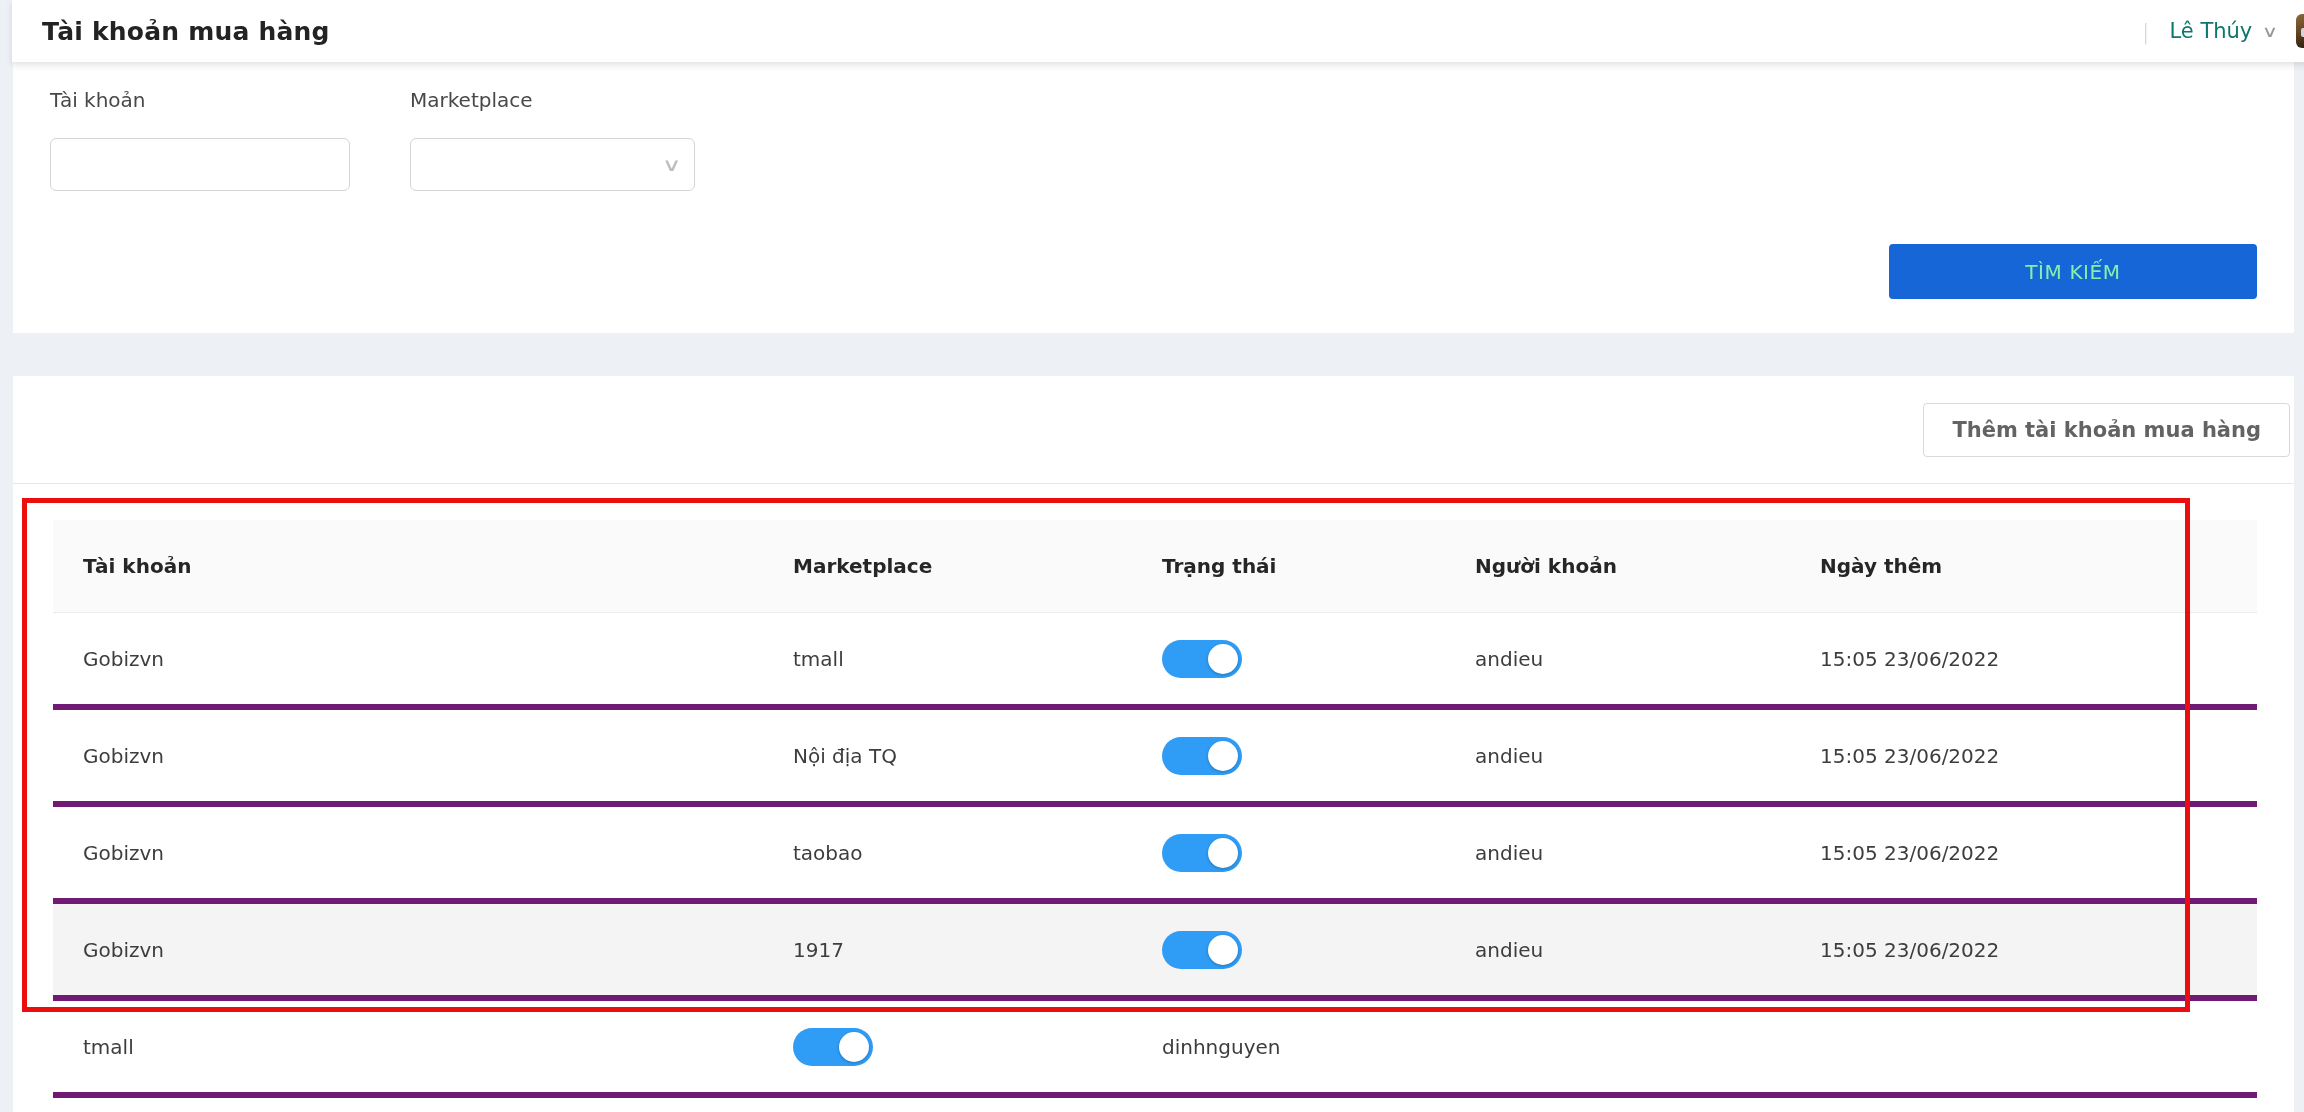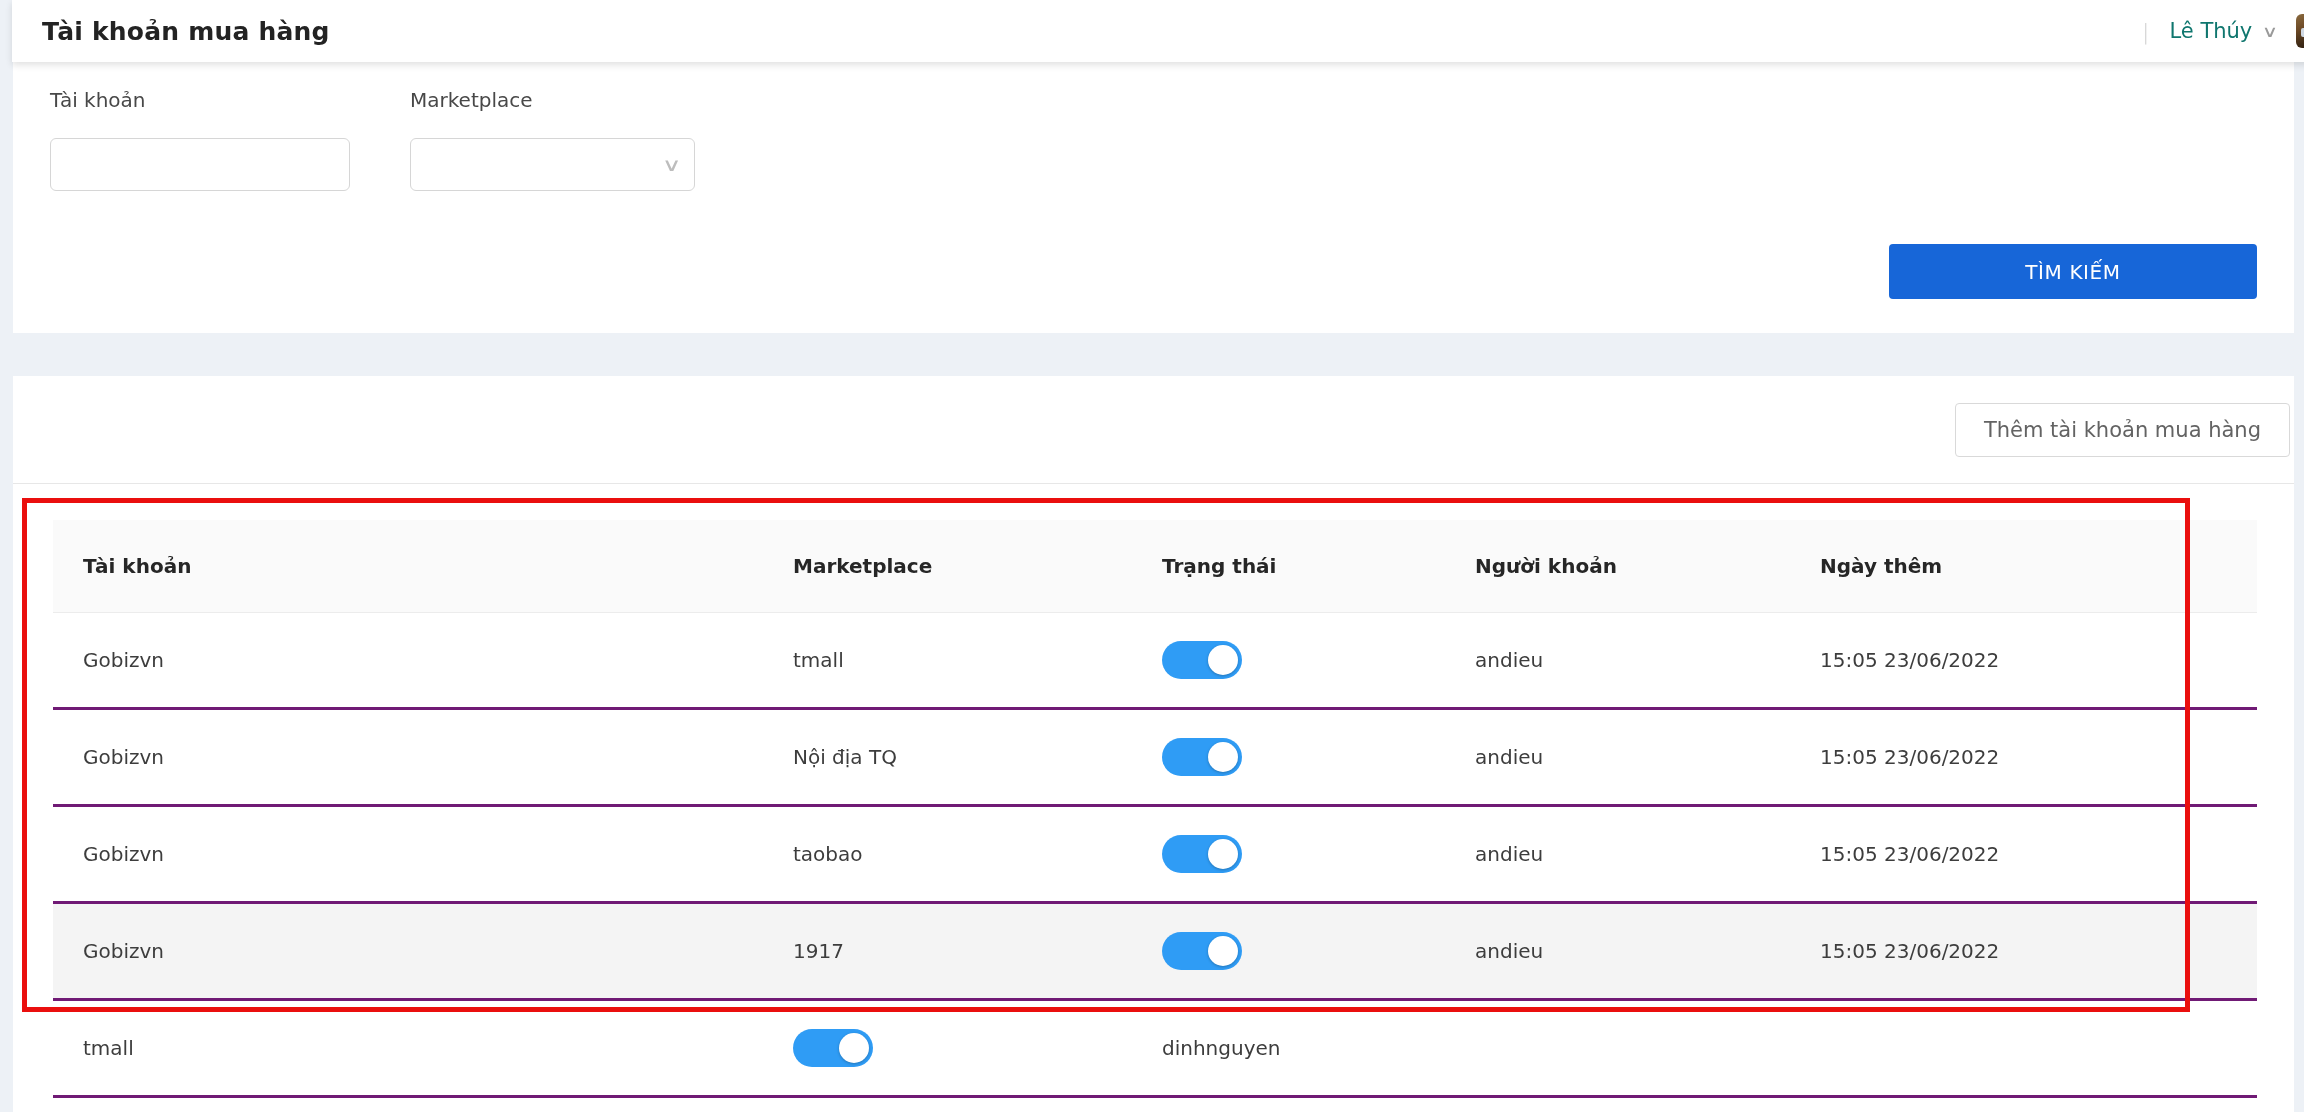--- a/index.html
+++ b/index.html
@@ -42,36 +42,36 @@
   }
   .select-box{
     position:absolute; left:397px; top:78px; width:285px; height:53px;
     border:1px solid #d6d6d6; border-radius:6px; background:#fff;
     display:flex; align-items:center; justify-content:flex-end; padding-right:16px;
     cursor:pointer;
   }
   .select-chevron{ font-size:18px; color:#bdbdbd; transform:scaleX(1.5); display:inline-block; }
   .search-button{
     position:absolute; right:37px; top:184px; width:368px; height:55px;
-    background:var(--primary,#1766d8); color:#ffffff; border:none; border-radius:4px;
+    background:var(--primary,#1766d8); color:#86efac; border:none; border-radius:4px;
     font-family:inherit; font-size:20px; letter-spacing:.6px; cursor:pointer;text-align:center;
   }
 
   
   .add-button{
     position:absolute; right:4px; top:27px; height:54px; padding:0 28px;
     background:#ffffff; border:1px solid #d9d9d9; border-radius:4px;
-    font-family:inherit; font-size:21px; color:#636363; cursor:pointer;
+    font-family:inherit; font-size:21px; color:#636363; cursor:pointer;font-weight:bold;
   }
   .card-divider{ position:absolute; left:0; top:107px; width:2281px; height:1px; background:#e7e7e7; }
 
   .accounts-table{ position:absolute; left:40px; top:144px; width:2204px; }
   .t-row{
     display:grid; grid-template-columns:710px 369px 313px 345px 467px;
-    align-items:center; height:97px; border-bottom:3px solid #701a75; background:#fff;
+    align-items:center; height:97px; border-bottom:6px solid #701a75; background:#fff;
   }
   .t-row.header{ height:93px; background:#fafafa; border-bottom:1px solid #ececec; }
   .t-cell{ padding-left:30px; font-size:20px; color:#3d3d3d; overflow:hidden; white-space:nowrap; }
   .t-row.header .t-cell{ font-weight:700; color:#262626; }
   .t-row.highlighted{ background:#f4f4f4; }
 
   
   .toggle{
     width:80px; height:38px; border-radius:19px; background:#cccccc;
     position:relative; display:inline-block; cursor:pointer; vertical-align:middle;

